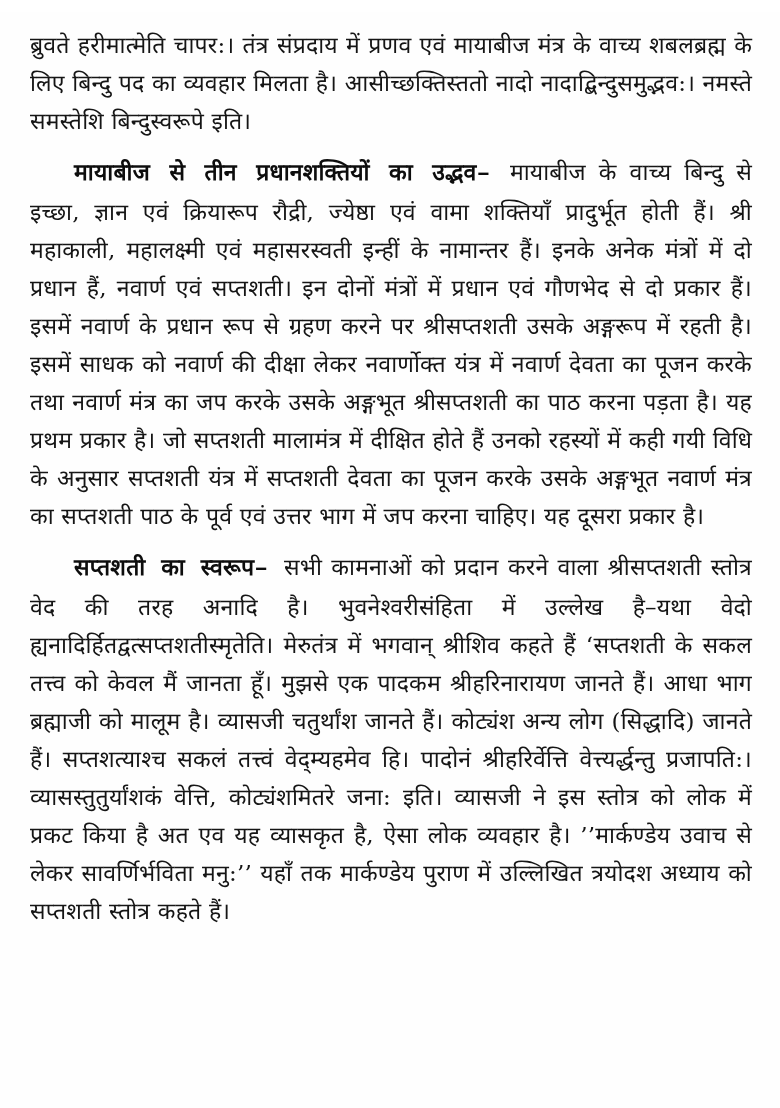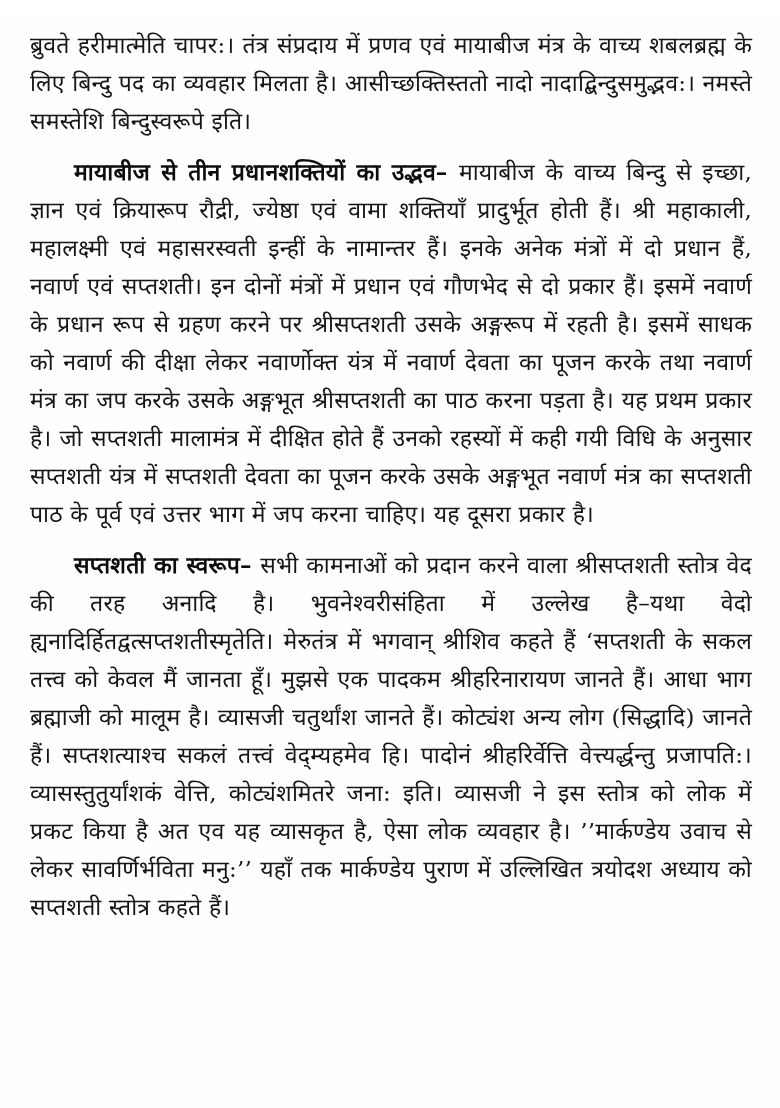--- a/index.html
+++ b/index.html
@@ -25,20 +25,21 @@
     color: #151515;
     text-align: justify;
     letter-spacing: 0.2px;
   }
   .page-body p.indent {
     text-indent: 44px;
   }
   .page-body strong {
     font-weight: bold;
     color: #0d0d0d;
+    font-family: Liberation Mono, monospace;
   }
 </style>
 </head>
 <body>
 
 <div class="page">
   <div class="page-body">
       <p>ब्रुवते हरीमात्मेति चापर:। तंत्र संप्रदाय में प्रणव एवं मायाबीज मंत्र के वाच्य शबलब्रह्म के लिए बिन्दु पद का व्यवहार मिलता है। आसीच्छक्तिस्ततो नादो नादाद्बिन्दुसमुद्भव:। नमस्ते समस्तेशि बिन्दुस्वरूपे इति।</p>
       <p class="indent"><strong>मायाबीज से तीन प्रधानशक्तियों का उद्भव– </strong>मायाबीज के वाच्य बिन्दु से इच्छा, ज्ञान एवं क्रियारूप रौद्री, ज्येष्ठा एवं वामा शक्तियाँ प्रादुर्भूत होती हैं। श्री महाकाली, महालक्ष्मी एवं महासरस्वती इन्हीं के नामान्तर हैं। इनके अनेक मंत्रों में दो प्रधान हैं, नवार्ण एवं सप्तशती। इन दोनों मंत्रों में प्रधान एवं गौणभेद से दो प्रकार हैं। इसमें नवार्ण के प्रधान रूप से ग्रहण करने पर श्रीसप्तशती उसके अङ्गरूप में रहती है। इसमें साधक को नवार्ण की दीक्षा लेकर नवार्णोक्त यंत्र में नवार्ण देवता का पूजन करके तथा नवार्ण मंत्र का जप करके उसके अङ्गभूत श्रीसप्तशती का पाठ करना पड़ता है। यह प्रथम प्रकार है। जो सप्तशती मालामंत्र में दीक्षित होते हैं उनको रहस्यों में कही गयी विधि के अनुसार सप्तशती यंत्र में सप्तशती देवता का पूजन करके उसके अङ्गभूत नवार्ण मंत्र का सप्तशती पाठ के पूर्व एवं उत्तर भाग में जप करना चाहिए। यह दूसरा प्रकार है।</p>
       <p class="indent"><strong>सप्तशती का स्वरूप– </strong>सभी कामनाओं को प्रदान करने वाला श्रीसप्तशती स्तोत्र वेद की तरह अनादि है। भुवनेश्वरीसंहिता में उल्लेख है–यथा वेदो ह्यनादिर्हितद्वत्सप्तशतीस्मृतेति। मेरुतंत्र में भगवान् श्रीशिव कहते हैं ‘सप्तशती के सकल तत्त्व को केवल मैं जानता हूँ। मुझसे एक पादकम श्रीहरिनारायण जानते हैं। आधा भाग ब्रह्माजी को मालूम है। व्यासजी चतुर्थांश जानते हैं। कोट्यंश अन्य लोग (सिद्धादि) जानते हैं। सप्तशत्याश्च सकलं तत्त्वं वेद्म्यहमेव हि। पादोनं श्रीहरिर्वेत्ति वेत्त्यर्द्धन्तु प्रजापति:। व्यासस्तुतुर्यांशकं वेत्ति, कोट्यंशमितरे जना: इति। व्यासजी ने इस स्तोत्र को लोक में प्रकट किया है अत एव यह व्यासकृत है, ऐसा लोक व्यवहार है। ’’मार्कण्डेय उवाच से लेकर सावर्णिर्भविता मनु:’’ यहाँ तक मार्कण्डेय पुराण में उल्लिखित त्रयोदश अध्याय को सप्तशती स्तोत्र कहते हैं।</p>

